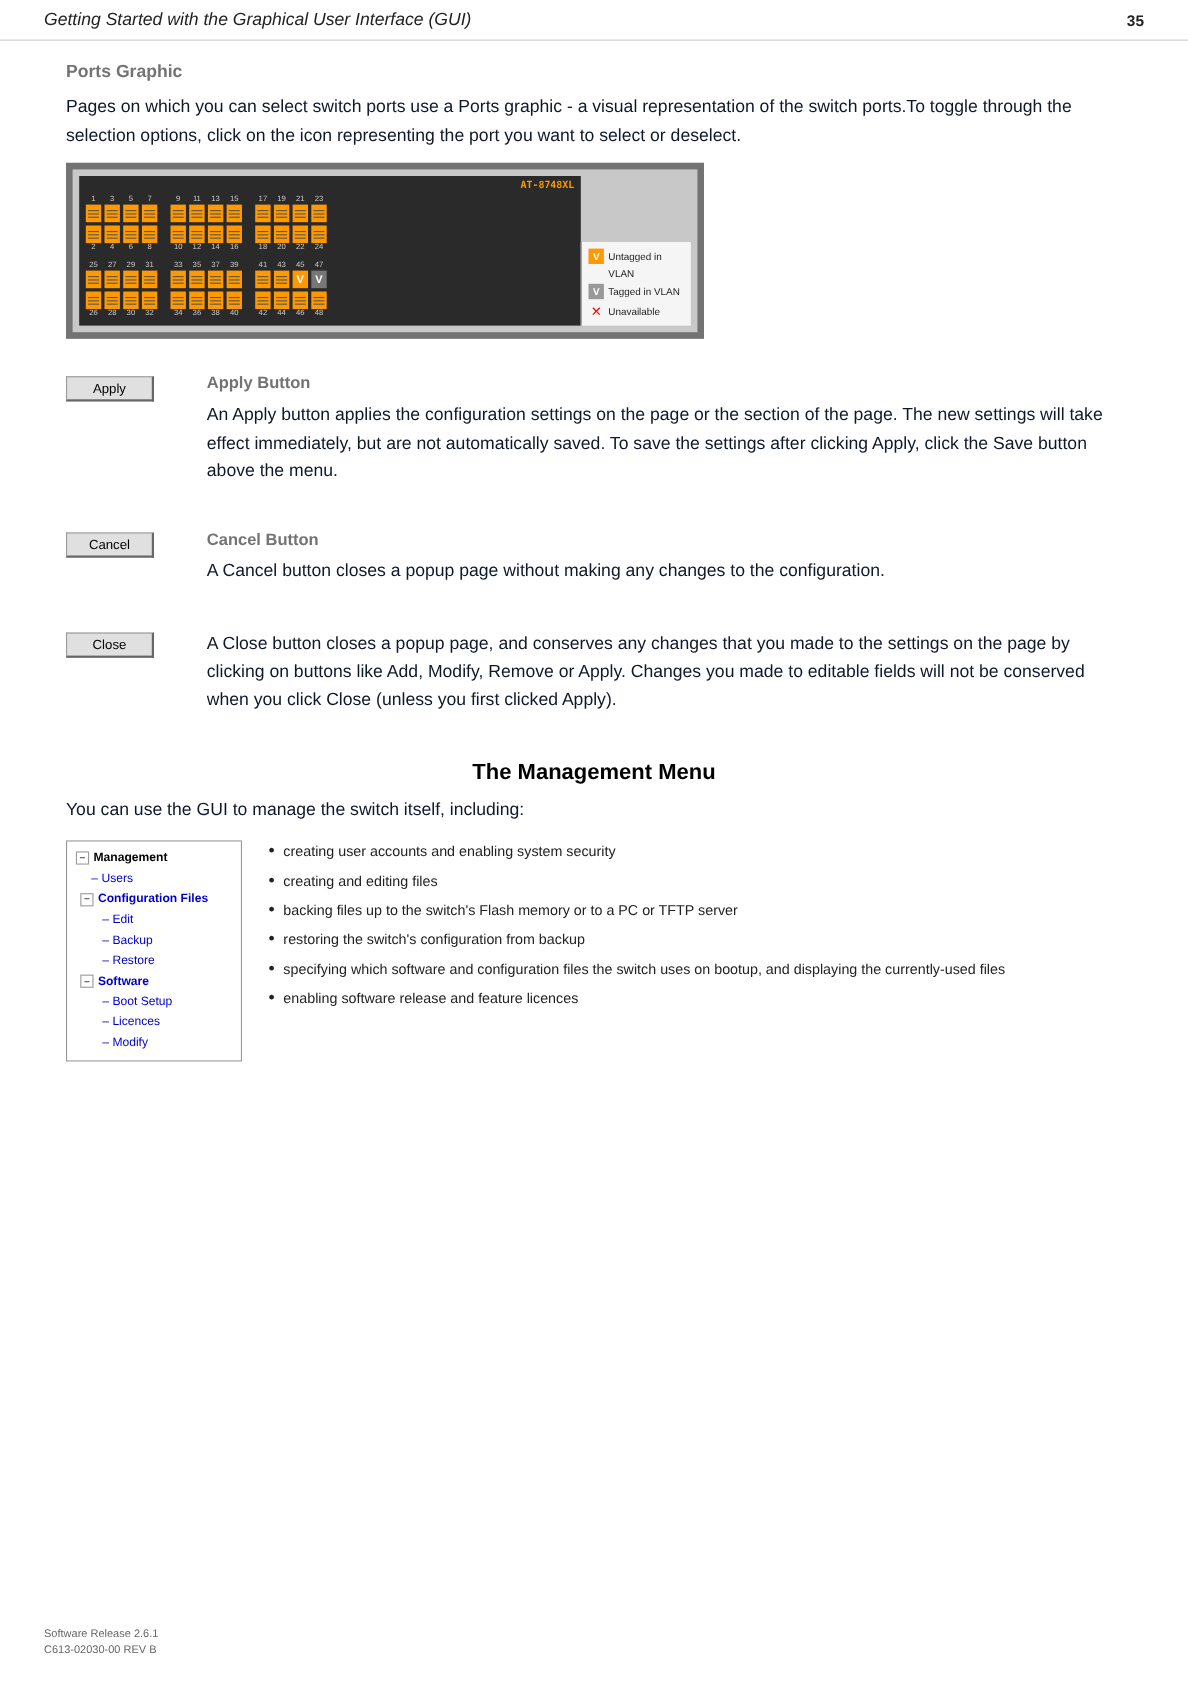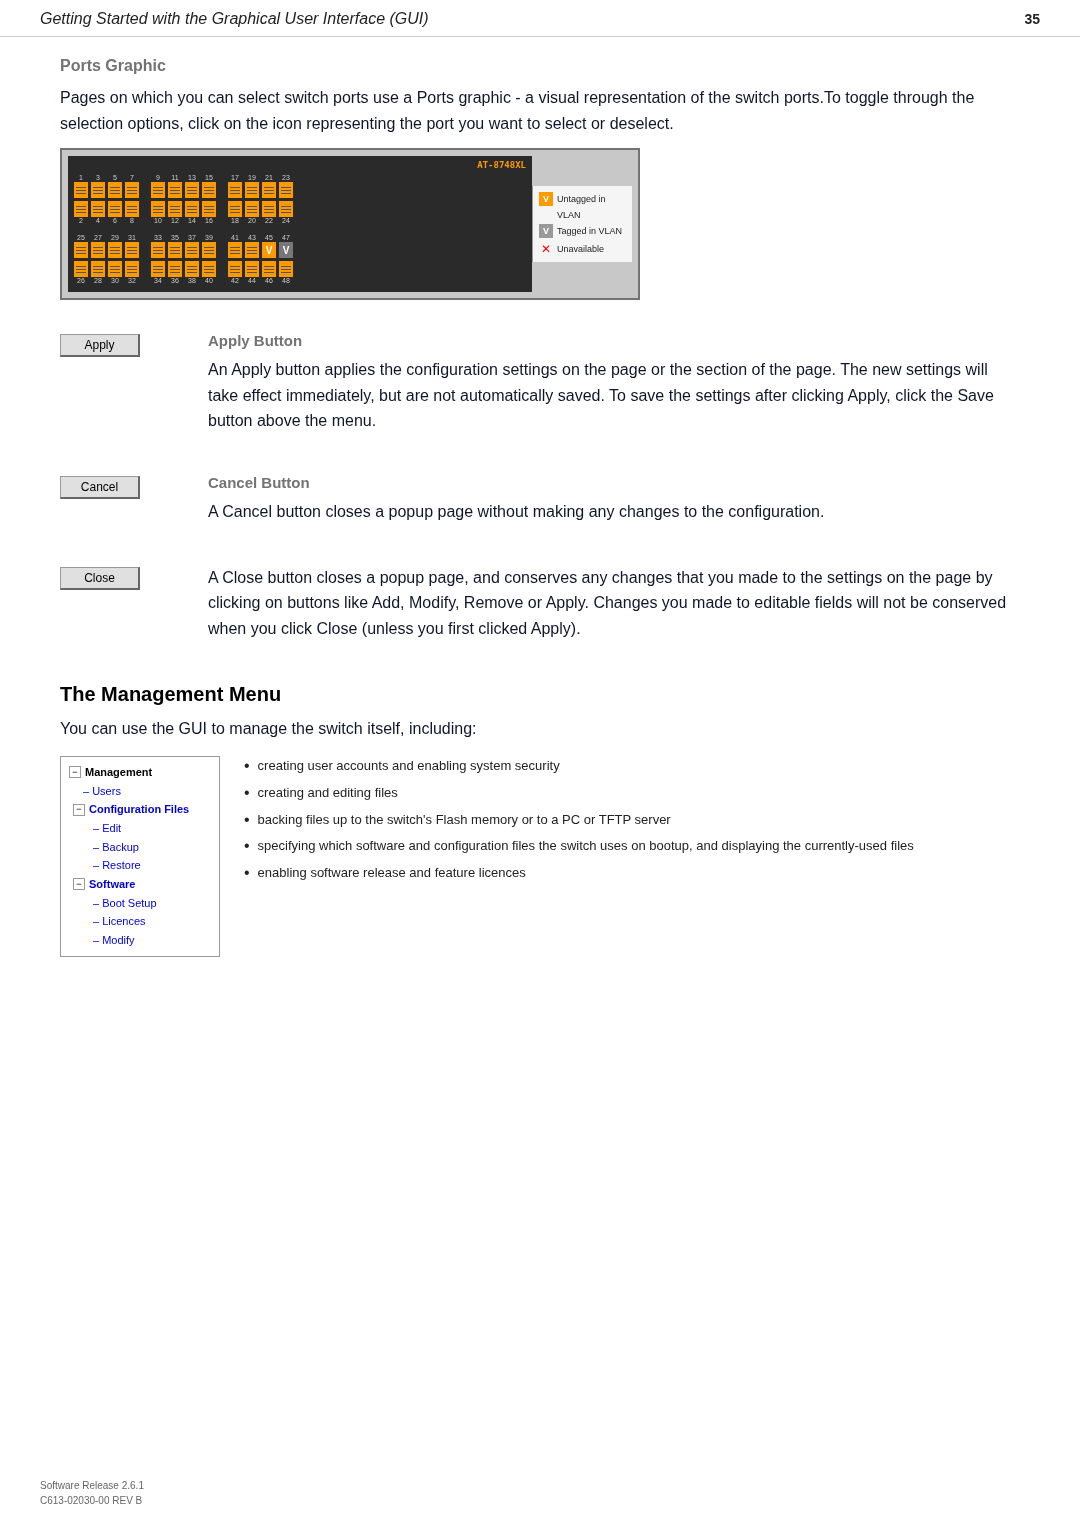--- a/index.html
+++ b/index.html
@@ -57,26 +57,26 @@
       color: #0f172a;
       margin-bottom: 12px;
     }
 
     
     .ports-graphic-section {
       margin-bottom: 32px;
     }
 
     .ports-diagram {
-      border: 2px solid #737373;
+      border: 6px solid #737373;
       background: #c8c8c8;
       padding: 6px;
       margin-top: 12px;
       display: flex;
-      align-items: center;
+      align-items: flex-end;
       width: 580px;
     }
 
     .ports-main {
       flex: 1;
       background: #2a2a2a;
       padding: 4px 6px;
     }
 
     .device-label {
@@ -168,21 +168,21 @@
       display: flex;
       align-items: center;
       justify-content: center;
       font-size: 12px;
       color: #f00;
     }
 
     
     .button-section {
       display: flex;
-      gap: 28px;
+      gap: 8px;
       margin-bottom: 28px;
     }
 
     .button-col {
       width: 120px;
       flex-shrink: 0;
       display: flex;
       align-items: flex-start;
       padding-top: 2px;
     }
@@ -299,20 +299,21 @@
       line-height: 1.5;
     }
 
     
     .big-section-title {
       font-size: 20px;
       font-weight: bold;
       margin-bottom: 10px;
       color: #000;
       margin-top: 30px;
+      text-align: center;
     }
   </style>
 </head>
 <body>
 
 <div class="page-header">
   <span class="header-title">Getting Started with the Graphical User Interface (GUI)</span>
   <span class="page-number">35</span>
 </div>
 
@@ -812,20 +813,23 @@
           <li>
               <span>creating user accounts and enabling system security</span>
             </li>
           <li>
               <span>creating and editing files</span>
             </li>
           <li>
               <span>backing files up to the switch's Flash memory or to a PC or TFTP server</span>
             </li>
           <li>
+              <span>restoring the switch's configuration from backup</span>
+            </li>
+          <li>
               <span>specifying which software and configuration files the switch uses on bootup, and displaying the currently-used files</span>
             </li>
           <li>
               <span>enabling software release and feature licences</span>
             </li>
         </ul>
       </div>
     </div>
   </div>
 

